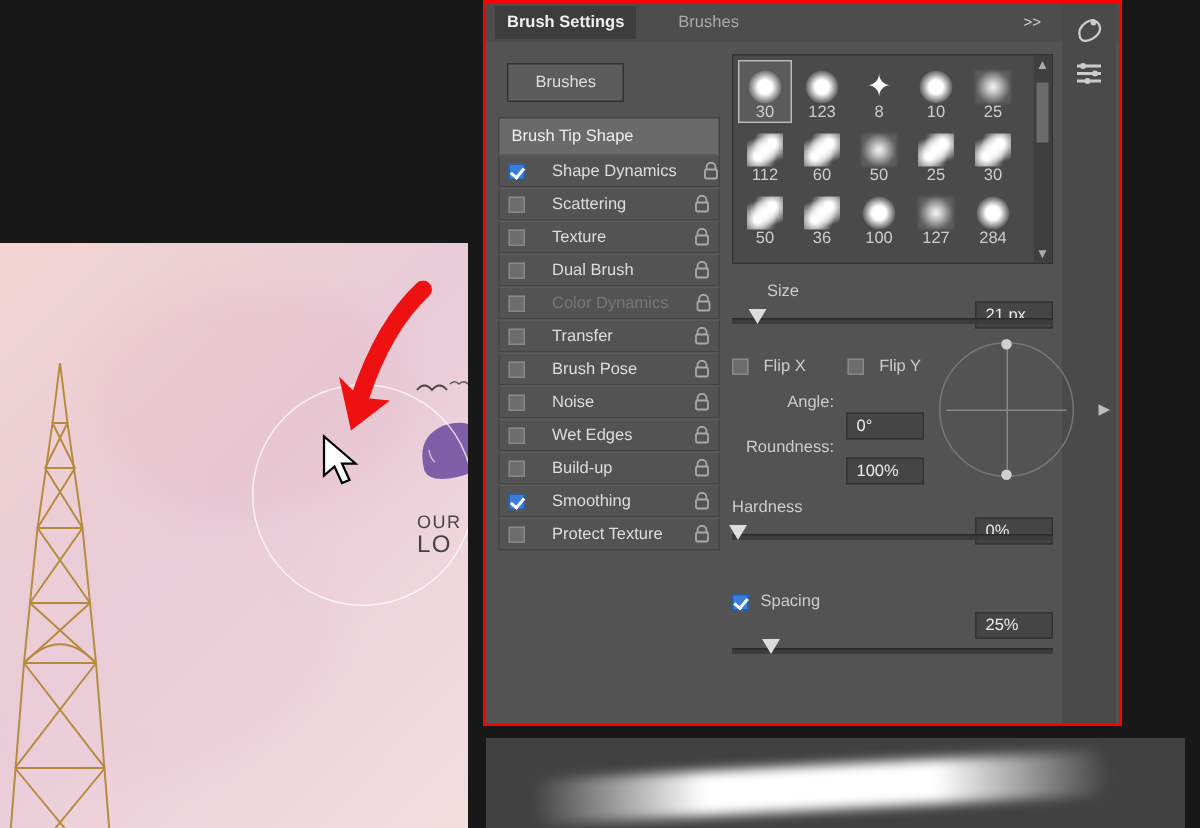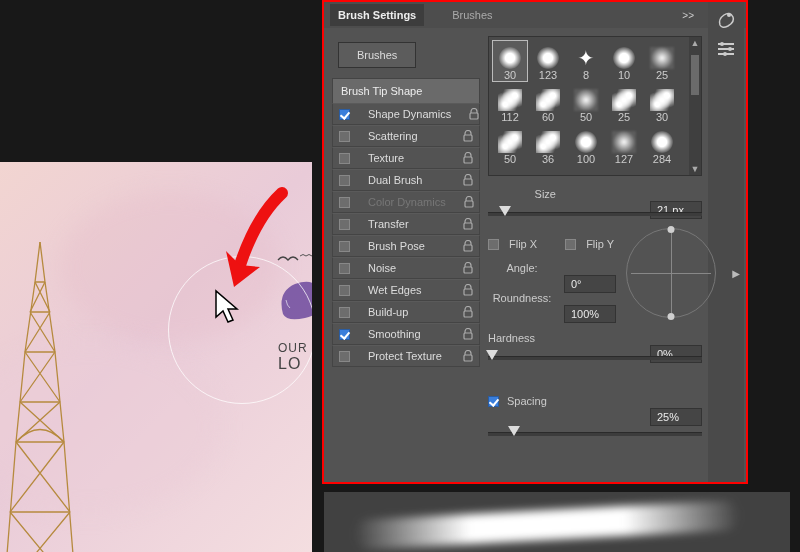--- a/index.html
+++ b/index.html
@@ -98,21 +98,21 @@
     width:34px; height:40px; display:flex; flex-direction:column; align-items:center; justify-content:flex-end;
     color:#ccc; font-size:10px;
   }
   .preset-cell.sel { outline:1px solid #bbb; background:#5b5b5b; }
   .brush-dot { width:22px; height:22px; border-radius:50%; background: radial-gradient(circle,#fff 30%, rgba(255,255,255,0) 75%); }
   .brush-tex { width:24px; height:22px; background: radial-gradient(circle,#ddd 10%,transparent 60%), radial-gradient(circle at 30% 70%,#eee 10%, transparent 55%), radial-gradient(circle at 70% 30%,#eee 12%, transparent 55%); filter: contrast(140%); }
   .brush-spray { width:24px; height:22px; background: radial-gradient(circle,#fff 0%, rgba(255,255,255,0.1) 70%); filter: blur(1px); }
   .brush-star { color:#fff; font-size:20px; line-height:22px; }
 
   .ctrl-row { display:flex; align-items:center; height:24px; gap:8px; margin-top:6px; }
-  .ctrl-row .lbl { width:68px; text-align:center; color:#ccc; }
+  .ctrl-row .lbl { width:68px; text-align:right; color:#ccc; }
   .val-box {
     min-width:52px; padding:2px 6px; background:#454545; border:1px solid #333; color:#eaeaea; text-align:left;margin-top:32px;
   }
   .slider-track {
     position:relative; height:14px; margin:0 0 2px 0;
   }
   .slider-track::before {
     content:""; position:absolute; left:0; right:0; top:6px; height:3px; background:#3c3c3c; border-top:1px solid #2a2a2a;
   }
   .slider-thumb {
@@ -413,21 +413,21 @@
             <div class="brush-dot"></div>
             <div>284</div>
           </div>
           <div class="scrollbar">
           <div class="sbu">▲</div>
             <div class="sbd">▼</div>
         </div>
       </div>
 
       <div class="ctrl-row" style="justify-content:space-between;">
-        <span class="lbl" style="text-align:right;">Size</span>
+        <span class="lbl" style="text-align:center;">Size</span>
         <span class="val-box">21 px</span>
       </div>
       <div class="slider-track">
         <div class="slider-thumb" id="thumb-size" style="left: 8%;"></div>
       </div>
 
       <div style="display:flex; gap:10px; align-items:flex-start; margin-top:6px;">
         <div style="flex:1;">
           <div class="flip-row">
             <span class="chk" id="flipx-chk"></span>

